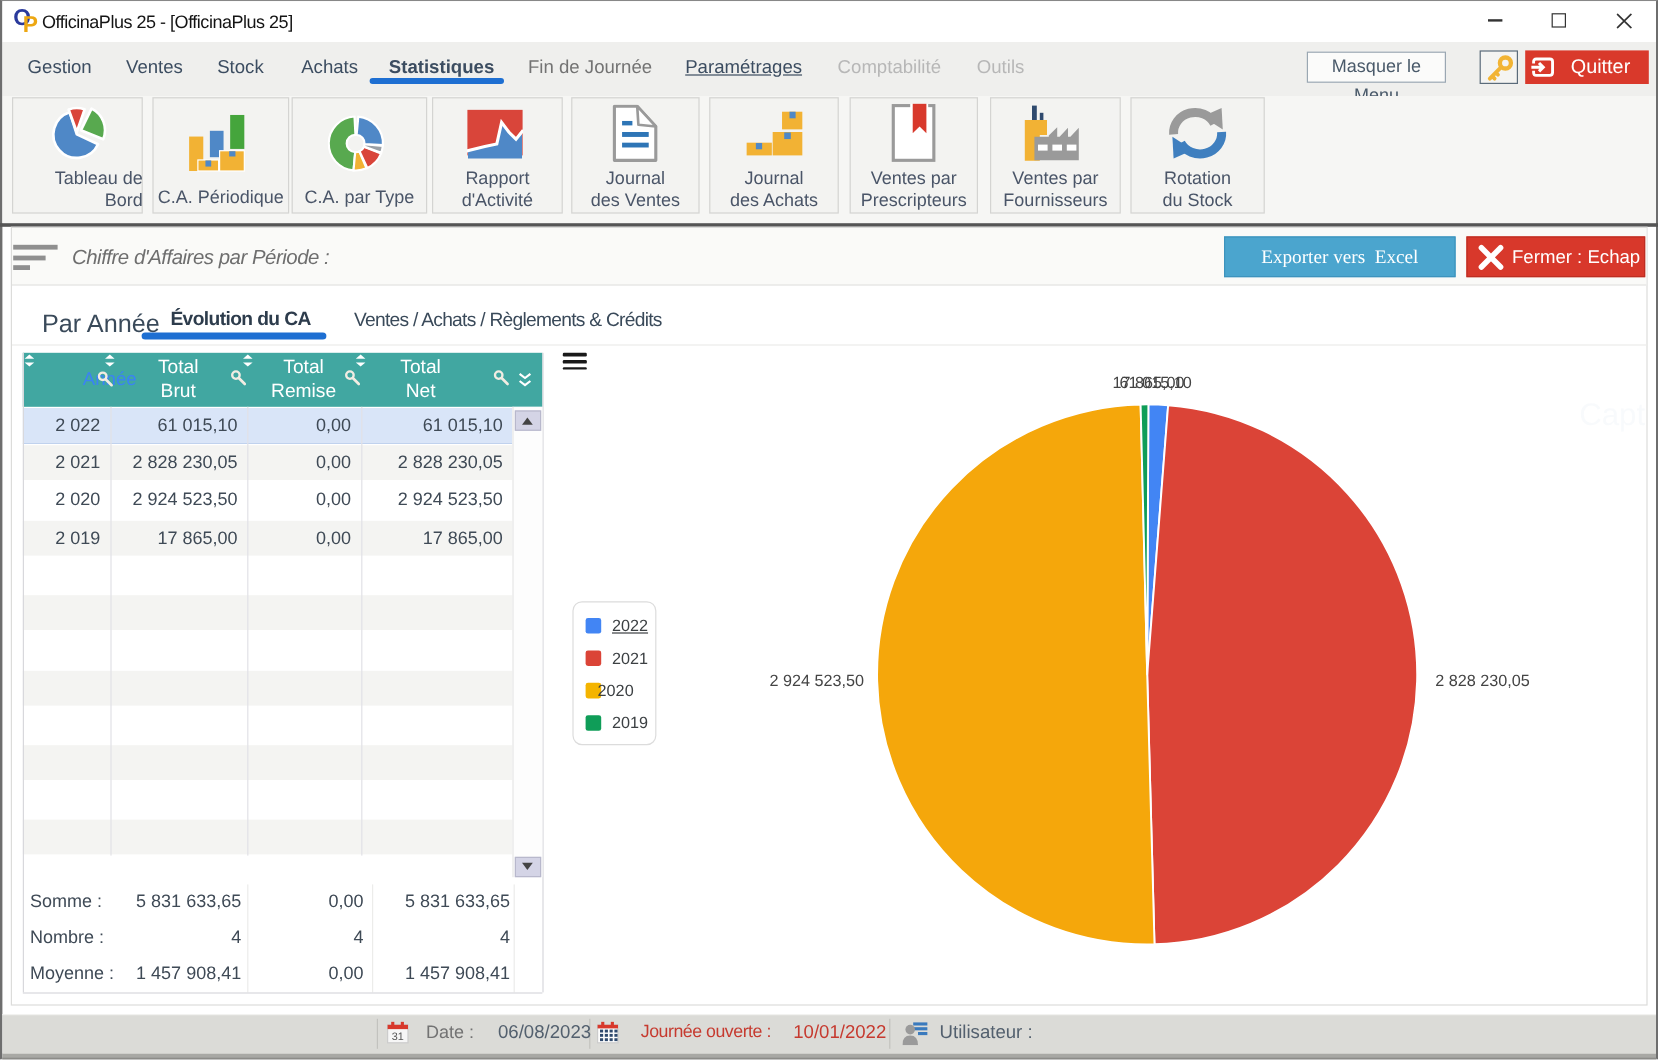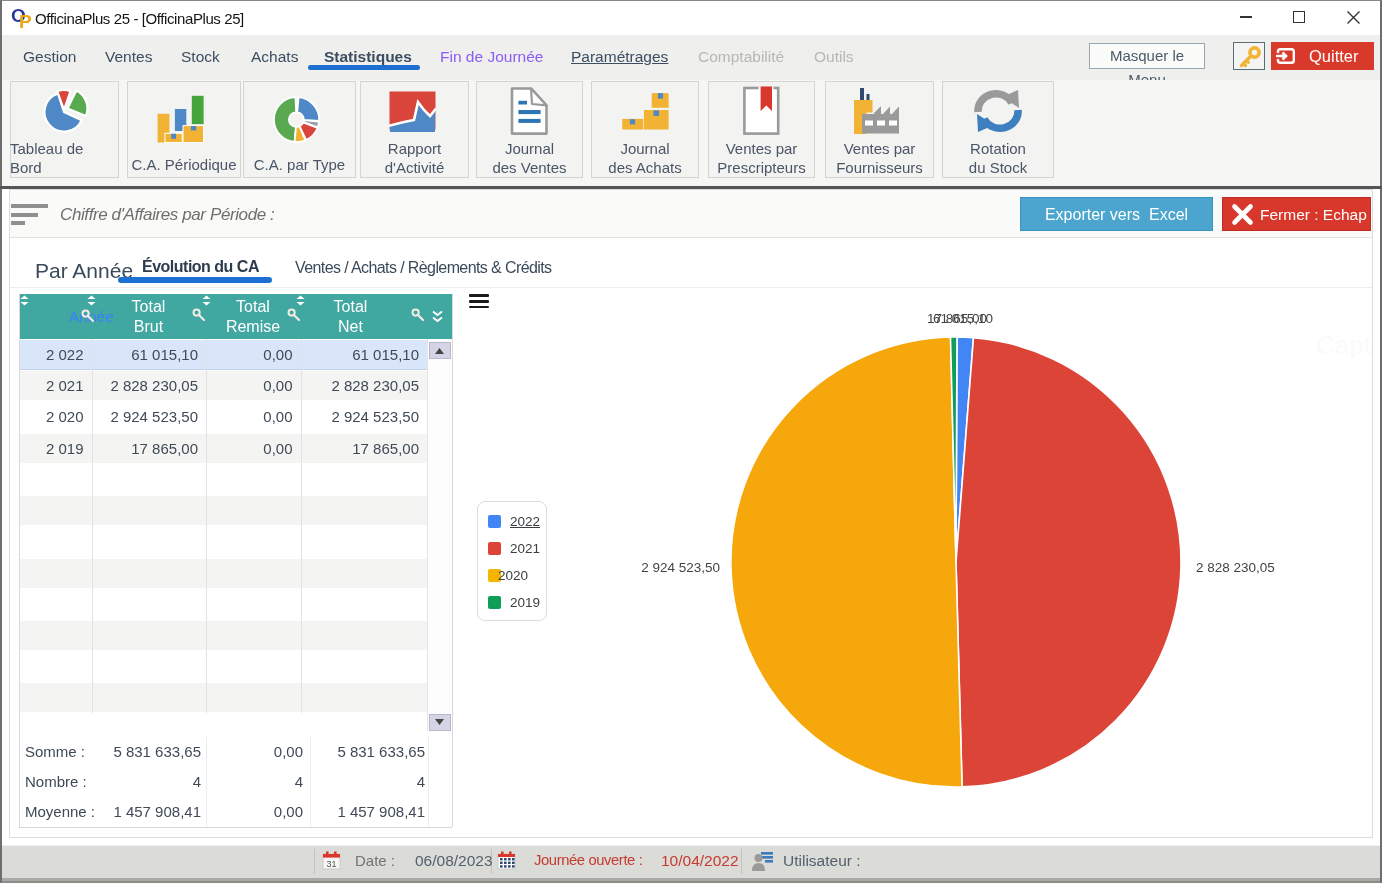--- a/index.html
+++ b/index.html
@@ -18,40 +18,40 @@
 <svg class="abs" style="left:1347px;top:11px;" width="13" height="13" viewBox="0 0 13 13">
     <path d="M0.5 0.5 L12.5 12.5 M12.5 0.5 L0.5 12.5" stroke="#333" stroke-width="1.4"></path>
   </svg>
 
 <div class="abs" style="left:2px;top:35px;width:1378px;height:45px;background:#efefed;"></div>
 <span class="abs" style="left:23px;top:48px;font-size:15.5px;color:#3c4d61;">Gestion</span>
 <span class="abs" style="left:105px;top:48px;font-size:15.5px;color:#3c4d61;">Ventes</span>
 <span class="abs" style="left:181px;top:48px;font-size:15.5px;color:#3c4d61;">Stock</span>
 <span class="abs" style="left:251px;top:48px;font-size:15.5px;color:#3c4d61;">Achats</span>
 <span class="abs" style="left:324px;top:48px;font-size:15.5px;font-weight:bold;color:#3c4d61;">Statistiques</span>
-<span class="abs" style="left:440px;top:48px;font-size:15.5px;color:#8b5cf6;">Fin de Journée</span>
+<span class="abs" style="left:440px;top:48px;font-size:15.5px;color:#737373;">Fin de Journée</span>
 <span class="abs" style="left:571px;top:48px;font-size:15.5px;color:#3c4d61;text-decoration:underline;">Paramétrages</span>
 <span class="abs" style="left:698px;top:48px;font-size:15.5px;color:#b7b7b7;">Comptabilité</span>
 <span class="abs" style="left:814px;top:48px;font-size:15.5px;color:#b7b7b7;">Outils</span>
 <div class="abs" style="left:308px;top:65px;width:112px;height:5px;background:#1e6fd2;border-radius:3px;"></div>
 <div class="abs" style="left:1089px;top:43px;width:116px;height:26px;background:#fbfbfa;border:1px solid #9aa7b2;color:#4a5a6a;font-size:15px;text-align:center;line-height:24px;">Masquer le Menu</div>
 <div class="abs" style="left:1233px;top:42px;width:32px;height:28px;background:#f4f4f2;border:1.5px solid #5a6b7a;"></div>
 <svg class="abs" style="left:1236px;top:45px;" width="26" height="23" viewBox="0 0 26 23">
 <circle cx="18.5" cy="7.5" r="4.6" fill="none" stroke="#f2b434" stroke-width="3.6"></circle>
 <path d="M15 11 L5.5 20.5 M7.5 18.5 L9.5 20.5 M10.5 15.5 L12.3 17.3" stroke="#f2b434" stroke-width="3.2" stroke-linecap="round"></path>
   </svg>
 <div class="abs" style="left:1271px;top:42px;width:103px;height:28px;background:#d9392b;"></div>
 <svg class="abs" style="left:1276px;top:47px;" width="20" height="18" viewBox="0 0 20 18">
 <path d="M7 2.2 L15.5 2.2 Q17.8 2.2 17.8 4.5 L17.8 13.5 Q17.8 15.8 15.5 15.8 L7 15.8 M7 2.2 L4.2 2.2 Q2 2.2 2 4.5 L2 6 M7 15.8 L4.2 15.8 Q2 15.8 2 13.5 L2 12" fill="none" stroke="#fff" stroke-width="2.4"></path>
 <path d="M0 9 L9.5 9 M6.5 5.5 L10 9 L6.5 12.5" fill="none" stroke="#fff" stroke-width="2.6"></path>
   </svg>
 <span class="abs" style="left:1309px;top:47px;font-size:16.5px;color:#fff;">Quitter</span>
 <div class="abs" style="left:2px;top:80px;width:1378px;height:106px;background:#f6f6f4;"></div>
 <div class="abs" style="left:10px;top:81px;width:109px;height:97px;background:#f3f3f1;border:1px solid #d4d4d2;"></div>
-<div class="abs" style="left:10px;top:139px;width:109px;text-align:left;font-size:15px;color:#4a5568;line-height:19px;">Tableau de<br>Bord</div>
+<div class="abs" style="left:10px;top:139px;width:109px;text-align:right;font-size:15px;color:#4a5568;line-height:19px;">Tableau de<br>Bord</div>
 <div class="abs" style="left:127px;top:81px;width:114px;height:97px;background:#f3f3f1;border:1px solid #d4d4d2;"></div>
 <div class="abs" style="left:127px;top:156px;width:114px;text-align:center;font-size:15px;color:#4a5568;">C.A. Périodique</div>
 <div class="abs" style="left:243px;top:81px;width:113px;height:97px;background:#f3f3f1;border:1px solid #d4d4d2;"></div>
 <div class="abs" style="left:243px;top:156px;width:113px;text-align:center;font-size:15px;color:#4a5568;">C.A. par Type</div>
 <div class="abs" style="left:360px;top:81px;width:109px;height:97px;background:#f3f3f1;border:1px solid #d4d4d2;"></div>
 <div class="abs" style="left:360px;top:139px;width:109px;text-align:center;font-size:15px;color:#4a5568;line-height:19px;">Rapport<br>d'Activité</div>
 <div class="abs" style="left:476px;top:81px;width:107px;height:97px;background:#f3f3f1;border:1px solid #d4d4d2;"></div>
 <div class="abs" style="left:476px;top:139px;width:107px;text-align:center;font-size:15px;color:#4a5568;line-height:19px;">Journal<br>des Ventes</div>
 <div class="abs" style="left:591px;top:81px;width:108px;height:97px;background:#f3f3f1;border:1px solid #d4d4d2;"></div>
 <div class="abs" style="left:591px;top:139px;width:108px;text-align:center;font-size:15px;color:#4a5568;line-height:19px;">Journal<br>des Achats</div>
@@ -122,21 +122,21 @@
     <path d="M46,22 A 18 17 0 0 1 12,31" fill="none" stroke="#3f7fbf" stroke-width="7.5"></path>
     <path d="M22,37 L6,44 L5,26 Z" fill="#3f7fbf"></path>
   </svg>
 <div class="abs" style="left:0px;top:186px;width:1382px;height:3px;background:#555;"></div>
 <div class="abs" style="left:9px;top:189px;width:1364px;height:649px;background:#fff;border:1px solid #dcdcda;"></div>
 <div class="abs" style="left:10px;top:190px;width:1362px;height:48px;background:#fafaf8;border-bottom:1px solid #e3e3e1;"></div>
 <div class="abs" style="left:11px;top:204px;width:37px;height:4px;background:#8f8f8f;"></div>
 <div class="abs" style="left:11px;top:212.5px;width:27px;height:4px;background:#8f8f8f;"></div>
 <div class="abs" style="left:11px;top:221px;width:14px;height:4px;background:#8f8f8f;"></div>
 <span class="abs" style="left:60px;top:205px;font-size:17px;letter-spacing:-0.4px;font-style:italic;color:#6e6e6e;">Chiffre d'Affaires par Période :</span>
-<div class="abs" style="left:1020px;top:197px;width:193px;height:34px;background:#4ba5ce;border:1px solid #3d93bd;color:#fff;font-size:16px;text-align:center;line-height:33px;">Exporter vers&nbsp; Excel</div>
+<div class="abs" style="left:1020px;top:197px;width:193px;height:34px;background:#4ba5ce;border:1px solid #3d93bd;color:#fff;font-size:16px;text-align:center;line-height:33px;font-family:Liberation Serif, serif;">Exporter vers&nbsp; Excel</div>
 <div class="abs" style="left:1222px;top:197px;width:149px;height:34px;background:#d8382b;border:1px solid #bd2d22;"></div>
 <svg class="abs" style="left:1231px;top:203px;" width="23" height="23" viewBox="0 0 23 23">
     <path d="M3.5 3.5 L19.5 19.5 M19.5 3.5 L3.5 19.5" stroke="#fff" stroke-width="4.6" stroke-linecap="round"></path>
   </svg>
 <span class="abs" style="left:1260px;top:206px;font-size:15.5px;color:#fff;">Fermer : Echap</span>
 <span class="abs" style="left:35px;top:259px;font-size:21px;color:#3a4a5a;">Par Année</span>
 <span class="abs" style="left:142px;top:258px;font-size:16px;letter-spacing:-0.5px;font-weight:bold;color:#2d3c4c;">Évolution du CA</span>
 <span class="abs" style="left:295px;top:259px;font-size:16px;letter-spacing:-0.6px;color:#3a4a5a;">Ventes / Achats / Règlements &amp; Crédits</span>
 <div class="abs" style="left:118px;top:276.5px;width:154px;height:6px;background:#1e6fd2;border-radius:3px;"></div>
 <div class="abs" style="left:10px;top:287px;width:1362px;height:1px;background:#ececea;"></div>
@@ -292,20 +292,20 @@
     <rect x="3" y="10.6" width="2.6" height="2.4" fill="#2f4a6e"></rect>
     <rect x="7" y="10.6" width="2.6" height="2.4" fill="#2f4a6e"></rect>
     <rect x="11" y="10.6" width="2.6" height="2.4" fill="#2f4a6e"></rect>
     <rect x="15" y="10.6" width="2.6" height="2.4" fill="#2f4a6e"></rect>
     <rect x="3" y="14.2" width="2.6" height="2.4" fill="#2f4a6e"></rect>
     <rect x="7" y="14.2" width="2.6" height="2.4" fill="#2f4a6e"></rect>
     <rect x="11" y="14.2" width="2.6" height="2.4" fill="#2f4a6e"></rect>
     <rect x="15" y="14.2" width="2.6" height="2.4" fill="#2f4a6e"></rect>
   </svg>
 <span class="abs" style="left:534px;top:852px;font-size:14.8px;letter-spacing:-0.4px;color:#c63a2f;">Journée ouverte :</span>
-<span class="abs" style="left:661px;top:852px;font-size:15.5px;color:#c63a2f;">10/04/2022</span>
+<span class="abs" style="left:661px;top:852px;font-size:15.5px;color:#c63a2f;">10/01/2022</span>
 <svg class="abs" style="left:752px;top:850px;" width="21" height="21" viewBox="0 0 21 21">
 <rect x="9" y="2" width="12" height="2.6" fill="#3a7abd"></rect>
     <rect x="9" y="6" width="12" height="2.6" fill="#3a7abd"></rect>
     <rect x="13" y="10" width="8" height="2.6" fill="#3a7abd"></rect>
 <circle cx="6.5" cy="8" r="4" fill="#9a9a9a"></circle>
     <path d="M0 21 Q0 13 6.5 13 Q13 13 13 21 Z" fill="#9a9a9a"></path>
   </svg>
 <span class="abs" style="left:783px;top:852px;font-size:15.5px;color:#53606e;">Utilisateur :</span>
 </body></html>

